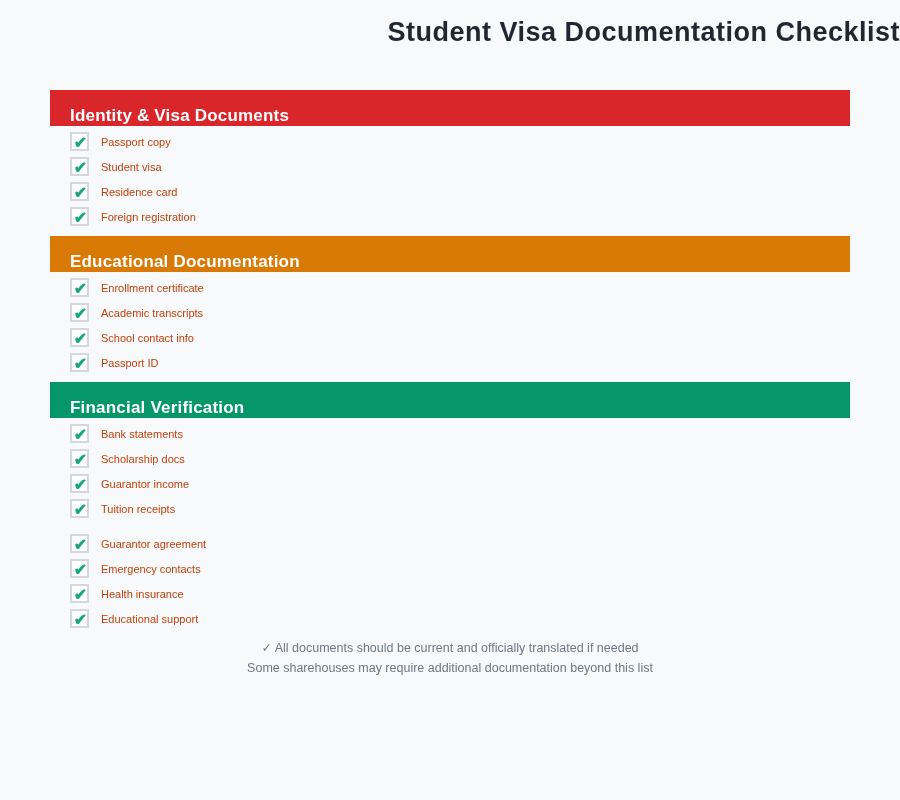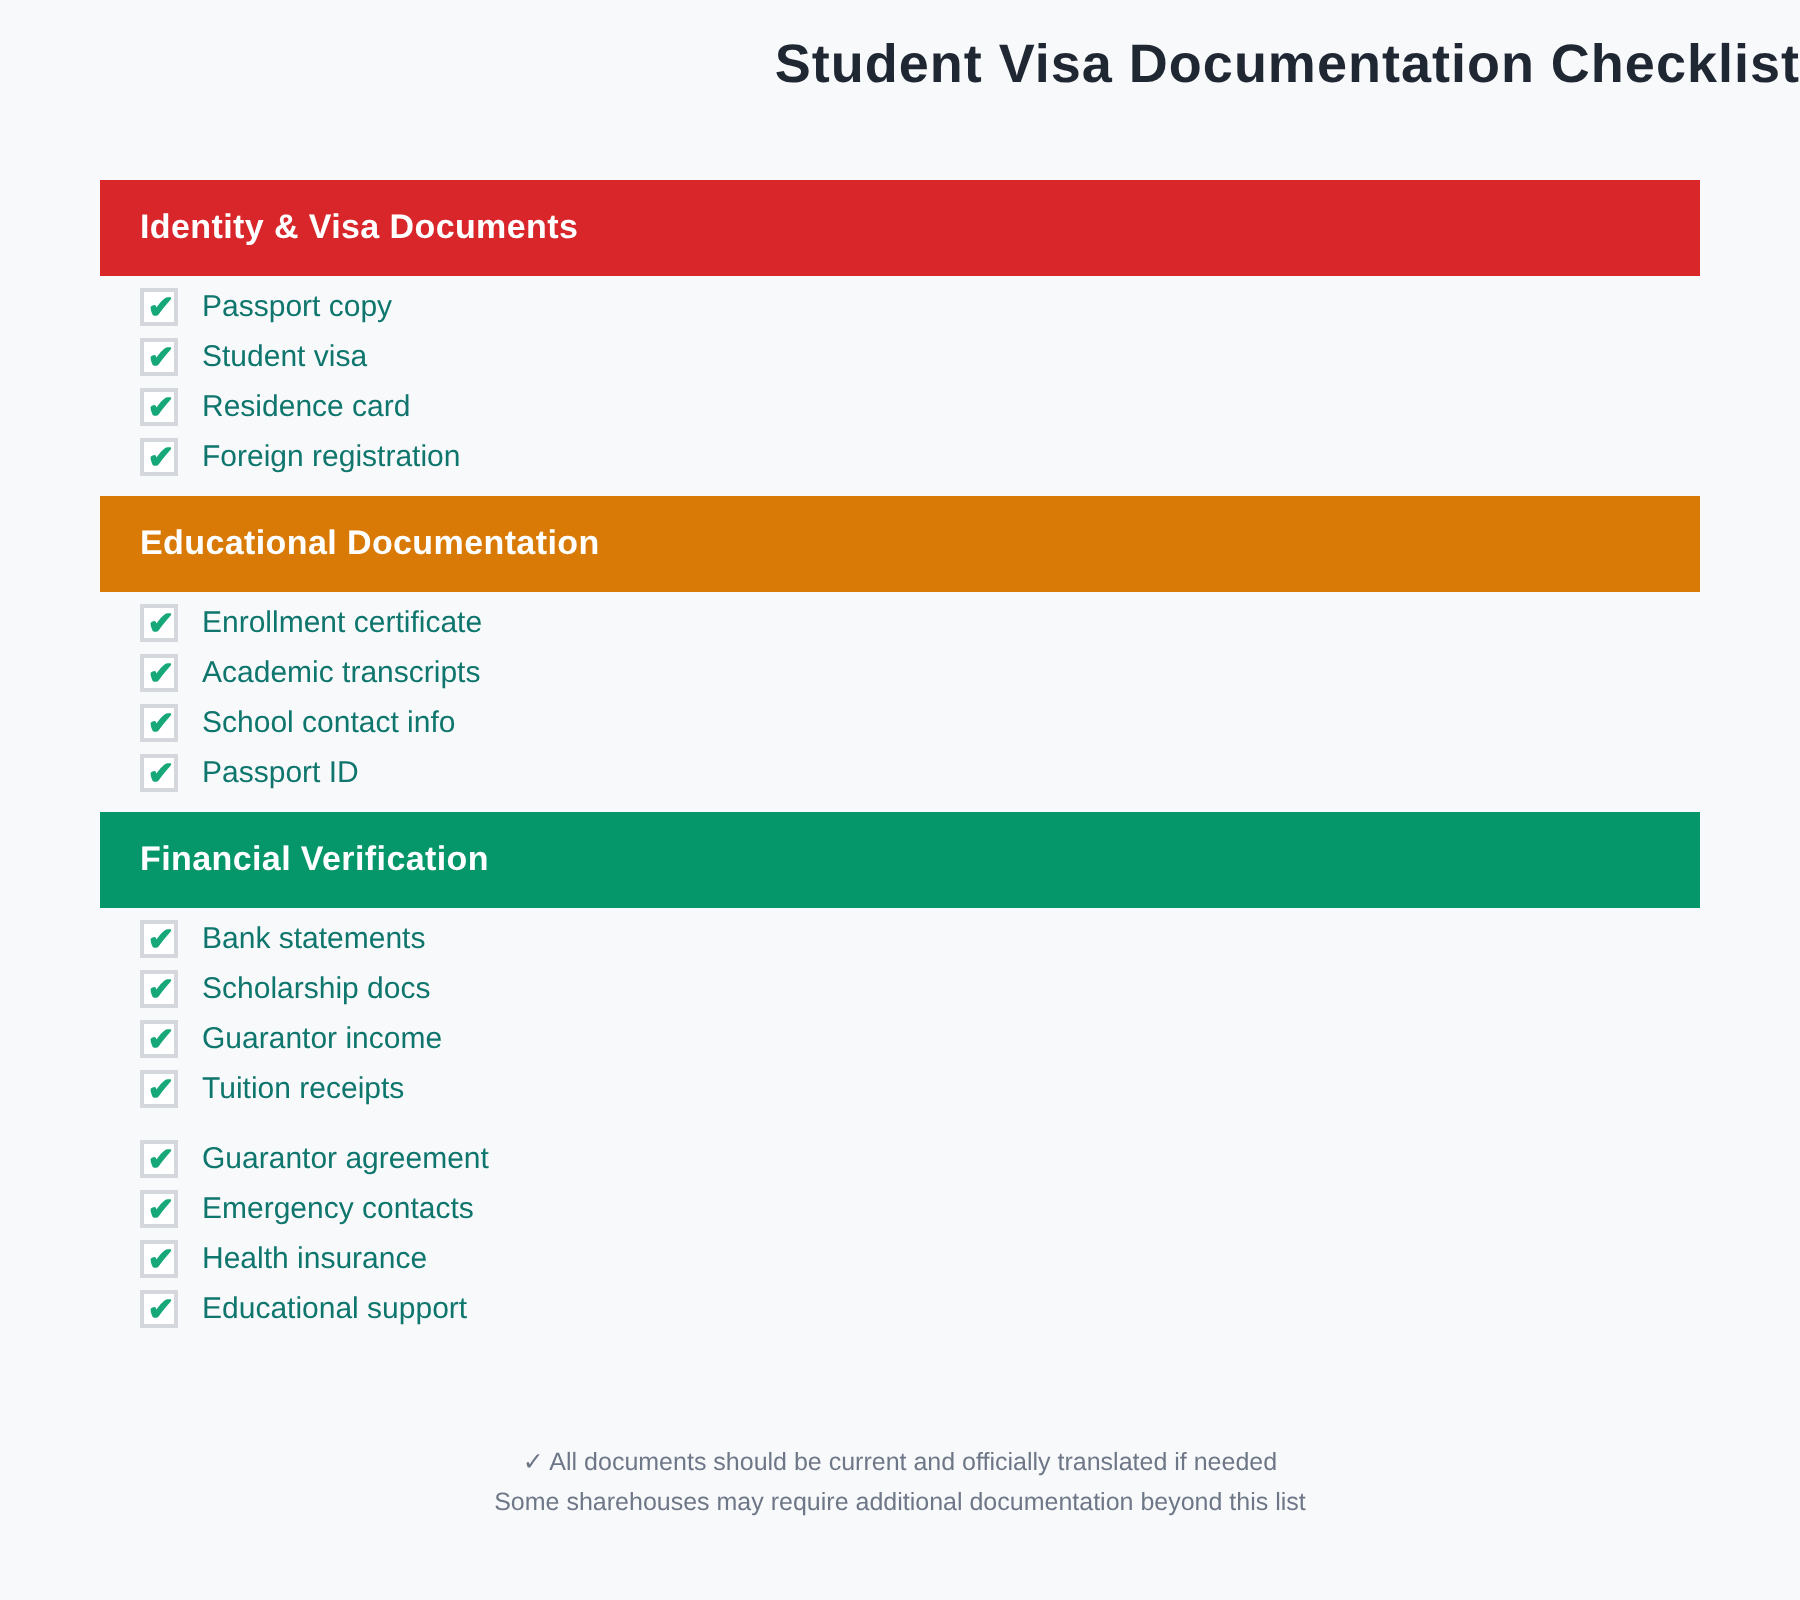--- a/index.html
+++ b/index.html
@@ -15,23 +15,23 @@
     text-align: right;
     font-size: 27px;
     font-weight: bold;
     color: #1f2733;
     letter-spacing: 0.5px;
   }
   .checklist {
     margin: 42px 50px 0 50px;
   }
   .section-header {
-    height: 48px;
+    height: 36px;
     display: flex;
-    align-items: center;
+    align-items: flex-end;
     padding-left: 20px;
     color: #ffffff;
     font-size: 17px;
     font-weight: bold;
     letter-spacing: 0.2px;
   }
   .section-items {
     padding: 3px 0 7px 0;
   }
   .check-item {
@@ -54,25 +54,24 @@
     cursor: pointer;
   }
   .checkbox .checkmark {
     color: #16a878;
     font-size: 16px;
     font-weight: bold;
     line-height: 1;
     transform: translate(1px, 1px);
   }
   .item-label {
-    font-size: 15px;
-    color: #0f766e;
+    font-size: 11px;
+    color: #c2410c;
   }
   .footer {
-    margin-top: 47px;
     text-align: center;
     font-size: 12.5px;
     color: #6e7787;
     line-height: 20px;
   }
 </style>
 </head>
 <body>
 
 <h1 class="page-title">Student Visa Documentation Checklist</h1>

